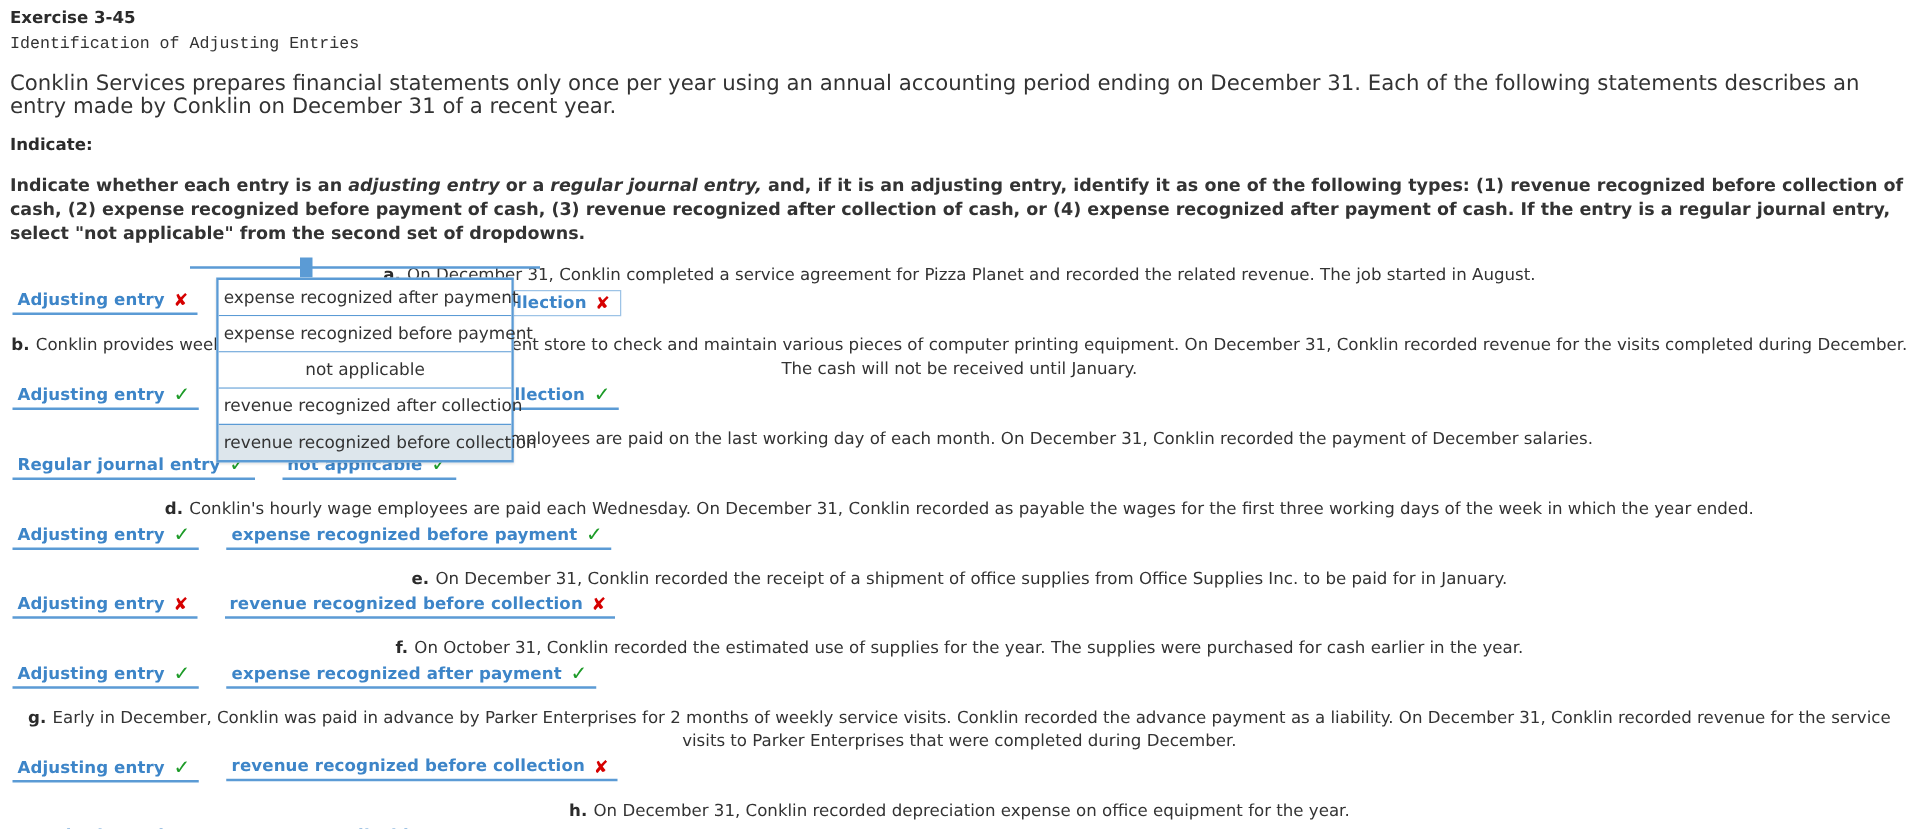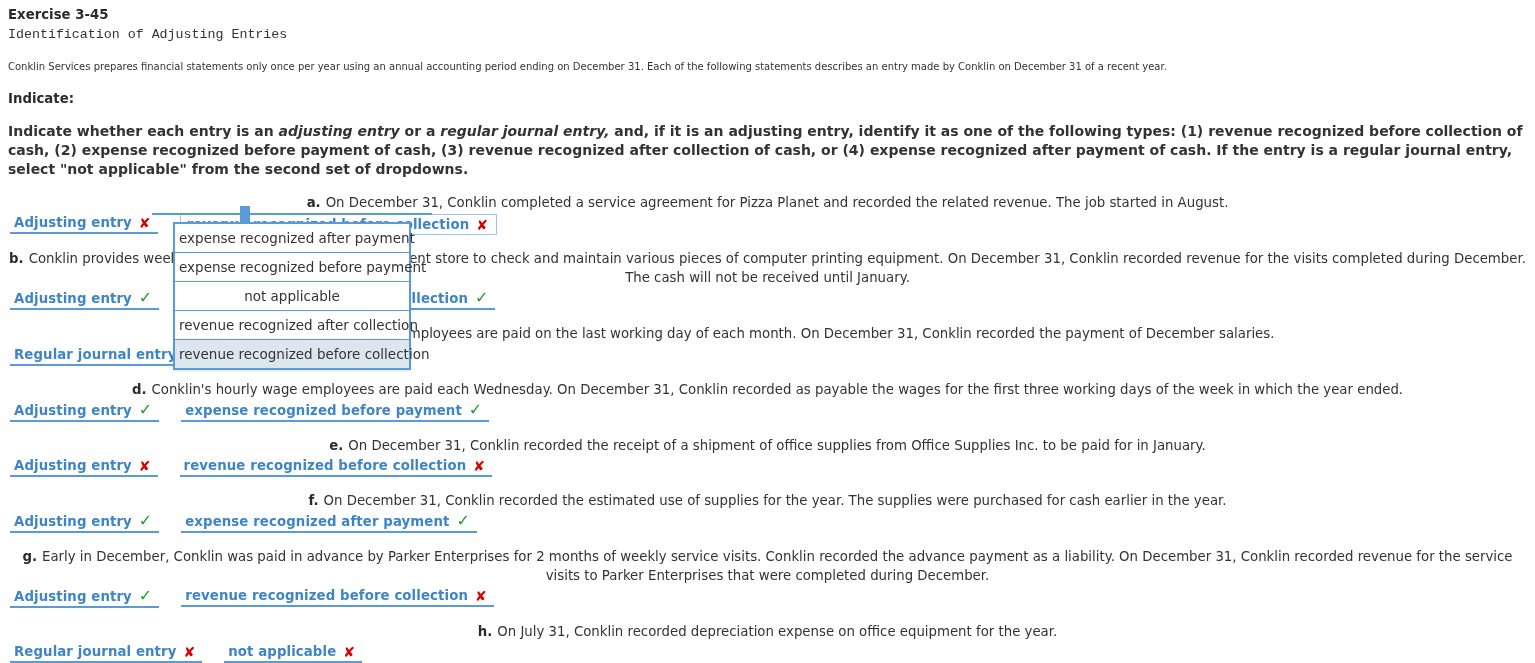--- a/index.html
+++ b/index.html
@@ -30,21 +30,21 @@
     margin: 0 0 2px 0;
   }
   .ex-subtitle {
     font-size: 13.3px;
     color: #333333;
     line-height: 18px;
     margin: 0 0 14px 0;
     font-family: Liberation Mono, monospace;
   }
   .intro {
-    font-size: 10px;
+    font-size: 17px;
     color: #333333;
     line-height: 18px;
     margin: 0 0 14px 0;
   }
   .required {
     font-weight: bold;
     font-size: 13.3px;
     color: #2b2b2b;
     line-height: 18px;
     margin: 0 0 14px 0;
@@ -241,21 +241,21 @@
             <span class="mark wrong">✘</span>
           </div>
           <span class="slot-gap"></span>
           <div class="answer-slot">
             <span class="answer-label">revenue recognized before collection</span>
             <span class="mark wrong">✘</span>
           </div>
         </div>
       </div>
       <div class="item">
-        <div class="item-text"><span class="item-letter">f.</span><span>On December 31, Conklin recorded the estimated use of supplies for the year. The supplies were purchased for cash earlier in the year.</span></div>
+        <div class="item-text"><span class="item-letter">f.</span><span>On October 31, Conklin recorded the estimated use of supplies for the year. The supplies were purchased for cash earlier in the year.</span></div>
         <div class="answers">
           <div class="answer-slot">
             <span class="answer-label">Adjusting entry</span>
             <span class="mark right">✓</span>
           </div>
           <span class="slot-gap"></span>
           <div class="answer-slot">
             <span class="answer-label">expense recognized after payment</span>
             <span class="mark right">✓</span>
           </div>
@@ -269,21 +269,21 @@
             <span class="mark right">✓</span>
           </div>
           <span class="slot-gap"></span>
           <div class="answer-slot">
             <span class="answer-label">revenue recognized before collection</span>
             <span class="mark wrong">✘</span>
           </div>
         </div>
       </div>
       <div class="item">
-        <div class="item-text"><span class="item-letter">h.</span><span>On July 31, Conklin recorded depreciation expense on office equipment for the year.</span></div>
+        <div class="item-text"><span class="item-letter">h.</span><span>On December 31, Conklin recorded depreciation expense on office equipment for the year.</span></div>
         <div class="answers">
           <div class="answer-slot">
             <span class="answer-label">Regular journal entry</span>
             <span class="mark wrong">✘</span>
           </div>
           <span class="slot-gap"></span>
           <div class="answer-slot">
             <span class="answer-label">not applicable</span>
             <span class="mark wrong">✘</span>
           </div>

